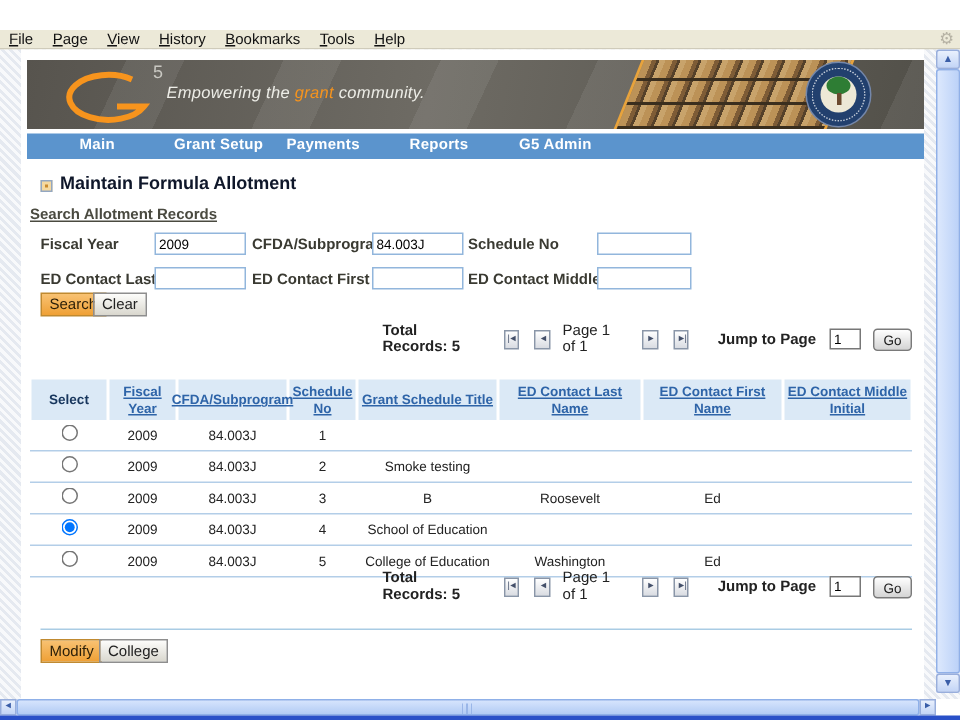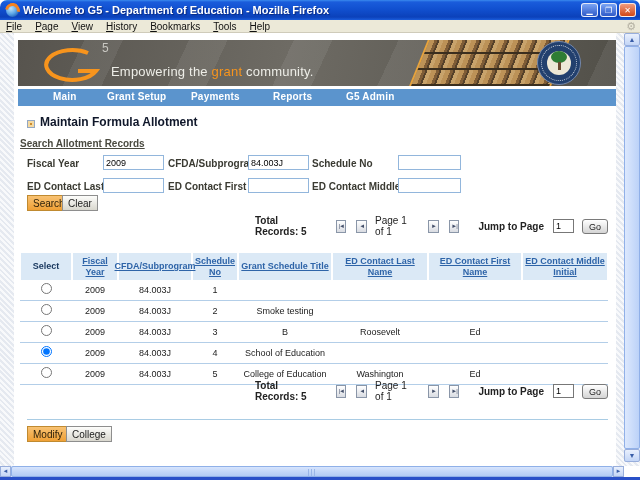--- a/index.html
+++ b/index.html
@@ -35,21 +35,21 @@
     background:repeating-linear-gradient(45deg,#f8f9fb 0 2px,#e5e9f0 2px 4px);}
   .whitebox{position:absolute;left:14px;top:33px;width:602px;height:433px;background:#fff;}
 
   
   .banner{position:absolute;left:18px;top:40px;width:598px;height:46px;overflow:hidden;
     background:linear-gradient(100deg,#57544E 0%,#6E6B64 45%,#525049 100%);}
   .banner::before{content:"";position:absolute;inset:0;
     background:repeating-linear-gradient(115deg,transparent 0 60px,rgba(255,255,255,.07) 60px 95px);}
   .glogo{position:absolute;left:22px;top:6px;width:62px;height:36px;}
   .g5num{position:absolute;left:84px;top:1px;color:#C9C8C2;font-size:12px;}
-  .tagline{position:absolute;left:93px;top:24px;font-size:13px;color:#EDEDE7;letter-spacing:.2px;}
+  .tagline{position:absolute;left:93px;top:16px;font-size:11px;color:#EDEDE7;letter-spacing:.2px;font-style:italic;}
   .tag-hl{color:#F7941D;}
   .bookshelf{position:absolute;left:400px;top:-2px;width:138px;height:52px;transform:skewX(-22deg);
     border-left:2px solid #E8A33C;border-right:2px solid #E8A33C;
     background:repeating-linear-gradient(90deg,#BC9257 0 5px,#7E5C36 5px 8px,#55412A 8px 10px,#C8A36B 10px 14px);}
   .bookshelf::after{content:"";position:absolute;inset:0;
     background:repeating-linear-gradient(180deg,transparent 0 14px,#3A2E1E 14px 16px);}
   .seal{position:absolute;left:519px;top:1px;width:44px;height:44px;border-radius:50%;
     background:#22406E;border:1px solid #7487AA;box-sizing:border-box;}
   .seal::before{content:"";position:absolute;inset:3px;border-radius:50%;
     border:1px dotted rgba(255,255,255,.75);}
@@ -132,29 +132,20 @@
     border:1px solid #8FB0E8;border-radius:2px;background:linear-gradient(180deg,#D6E4FD,#B2CBF4);}
   .hs-grip{position:absolute;left:50%;top:2px;width:8px;height:7px;margin-left:-4px;
     background:repeating-linear-gradient(90deg,#9AB6E8 0 1px,transparent 1px 3px);}
   .bottom-edge{position:absolute;left:0;top:477px;width:640px;height:3px;background:#2950C8;}
 </style>
 </head>
 <body>
 
 <div id="screen">
 
-  <div class="titlebar">
-    <div class="fx-icon"></div>
-    <div class="title-text">Welcome to G5 - Department of Education - Mozilla Firefox</div>
-    <div class="win-btns">
-      <div class="win-btn btn-min">▁</div>
-      <div class="win-btn btn-max">❐</div>
-      <div class="win-btn btn-close">✕</div>
-    </div>
-  </div>
 
   <div class="menubar">
     <span class="mitem">File</span>
     <span class="mitem">Page</span>
     <span class="mitem">View</span>
     <span class="mitem">History</span>
     <span class="mitem">Bookmarks</span>
     <span class="mitem">Tools</span>
     <span class="mitem">Help</span>
   </div>
@@ -172,21 +163,21 @@
     <div class="bookshelf"></div>
     <div class="seal">
       <div class="seal-inner"></div>
       <div class="seal-tree"></div>
       <div class="seal-trunk"></div>
     </div>
   </div>
 
   <div class="navbar">
     <span class="navitem" style="left:35px">Main</span>
-    <span class="navitem" style="left:89px">Grant Setup</span>
+    <span class="navitem" style="left:98px">Grant Setup</span>
     <span class="navitem" style="left:173px">Payments</span>
     <span class="navitem" style="left:255px">Reports</span>
     <span class="navitem" style="left:328px">G5 Admin</span>
   </div>
 
   <div class="page-icon"></div>
   <div class="page-title">Maintain Formula Allotment</div>
   <div class="section-title">Search Allotment Records</div>
 
   <span class="flabel" style="left:27px;top:158px">Fiscal Year</span>

